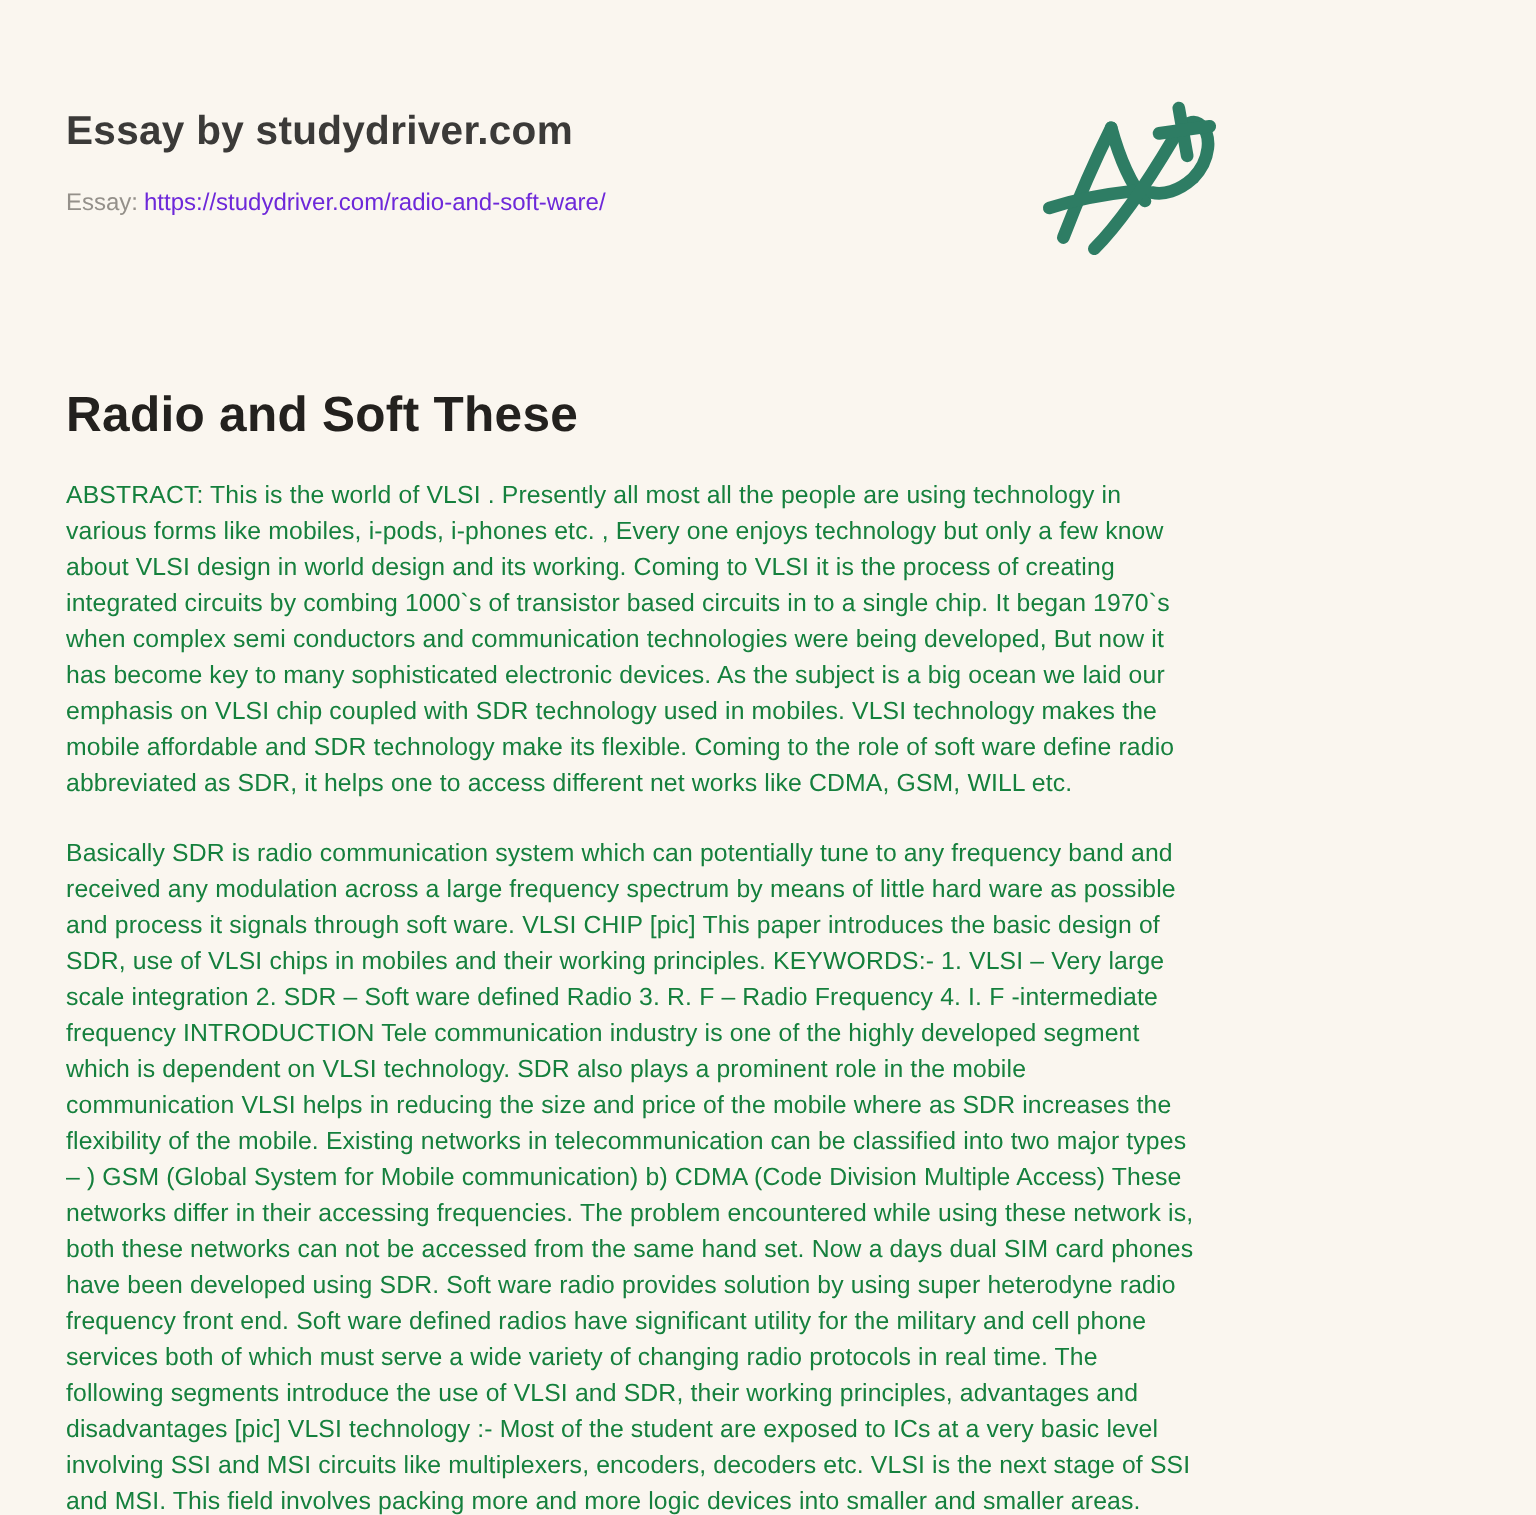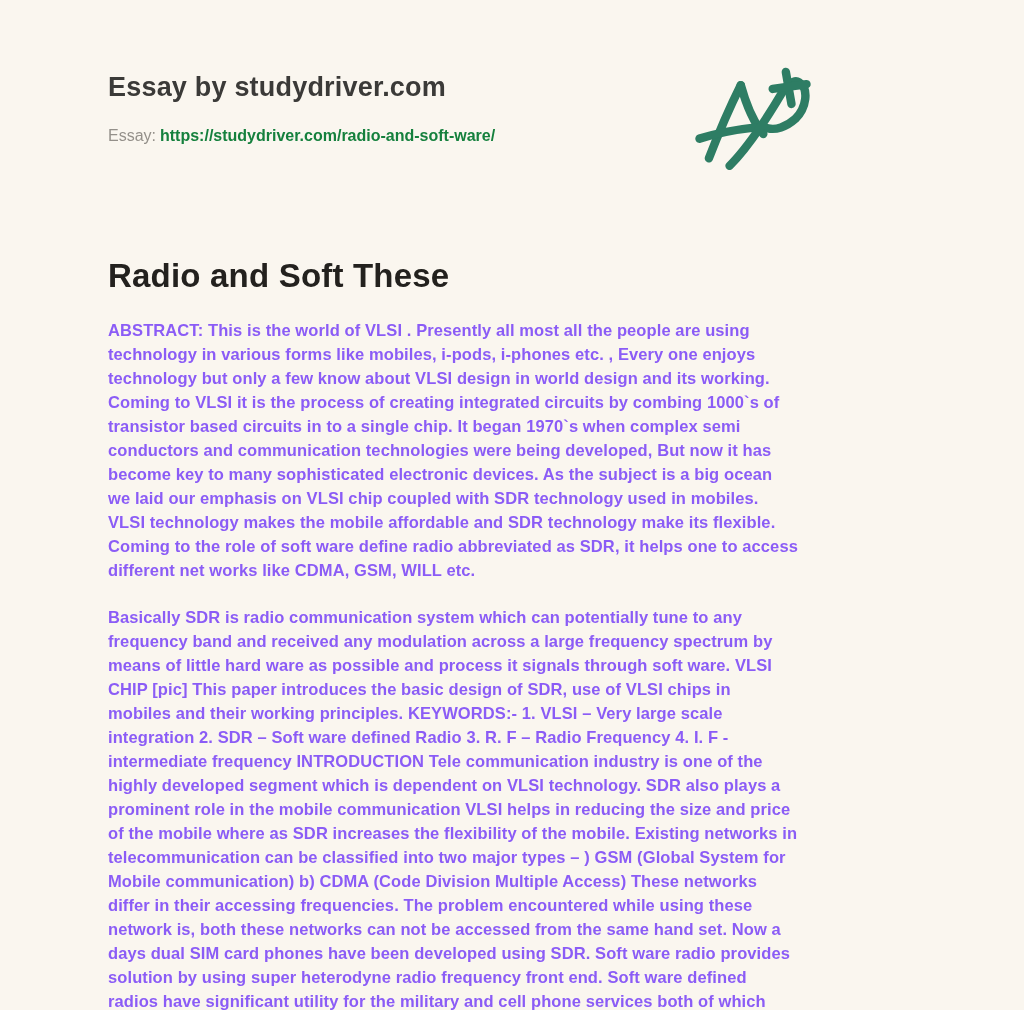--- a/index.html
+++ b/index.html
@@ -7,37 +7,37 @@
     width: 1024px;
     height: 1010px;
     overflow: hidden;
     background: #faf6ef;
     font-family: "Liberation Sans", "DejaVu Sans", sans-serif;
   }
   .page {
     position: relative;
     width: 896px;
     height: 1010px;
-    padding: 72px 98px 0 108px;
+    padding: 72px 98px 0 44px;
   }
   .header-title {
     font-size: 27px;
     font-weight: 700;
     color: #3b3a38;
     letter-spacing: 0.2px;
   }
   .source-line {
     margin-top: 24px;
     font-size: 16px;
     color: #94908a;
   }
   .source-line a {
-    color: #15803d;
+    color: #6d28d9;
     text-decoration: none;
-    font-weight: 700;
+    font-weight: 400;
     margin-left: 4px;
     cursor: pointer;
   }
   .logo {
     position: absolute;
     top: 66px;
     right: 82px;
     width: 122px;
     height: 104px;
   }
@@ -45,24 +45,23 @@
     margin-top: 112px;
     font-size: 33px;
     font-weight: 700;
     color: #23211e;
     letter-spacing: 0.2px;
   }
   .body-text p {
     margin-top: 23px;
     font-size: 16.5px;
     line-height: 24px;
-    color: #8b5cf6;
+    color: #15803d;
     text-align: left;
     letter-spacing: 0.1px;
-    font-weight: bold;
   }
   .body-text { padding-bottom: 40px; }
 </style>
 </head>
 <body>
 
 <div class="page">
 
   <div class="header-title">Essay by studydriver.com</div>
 

